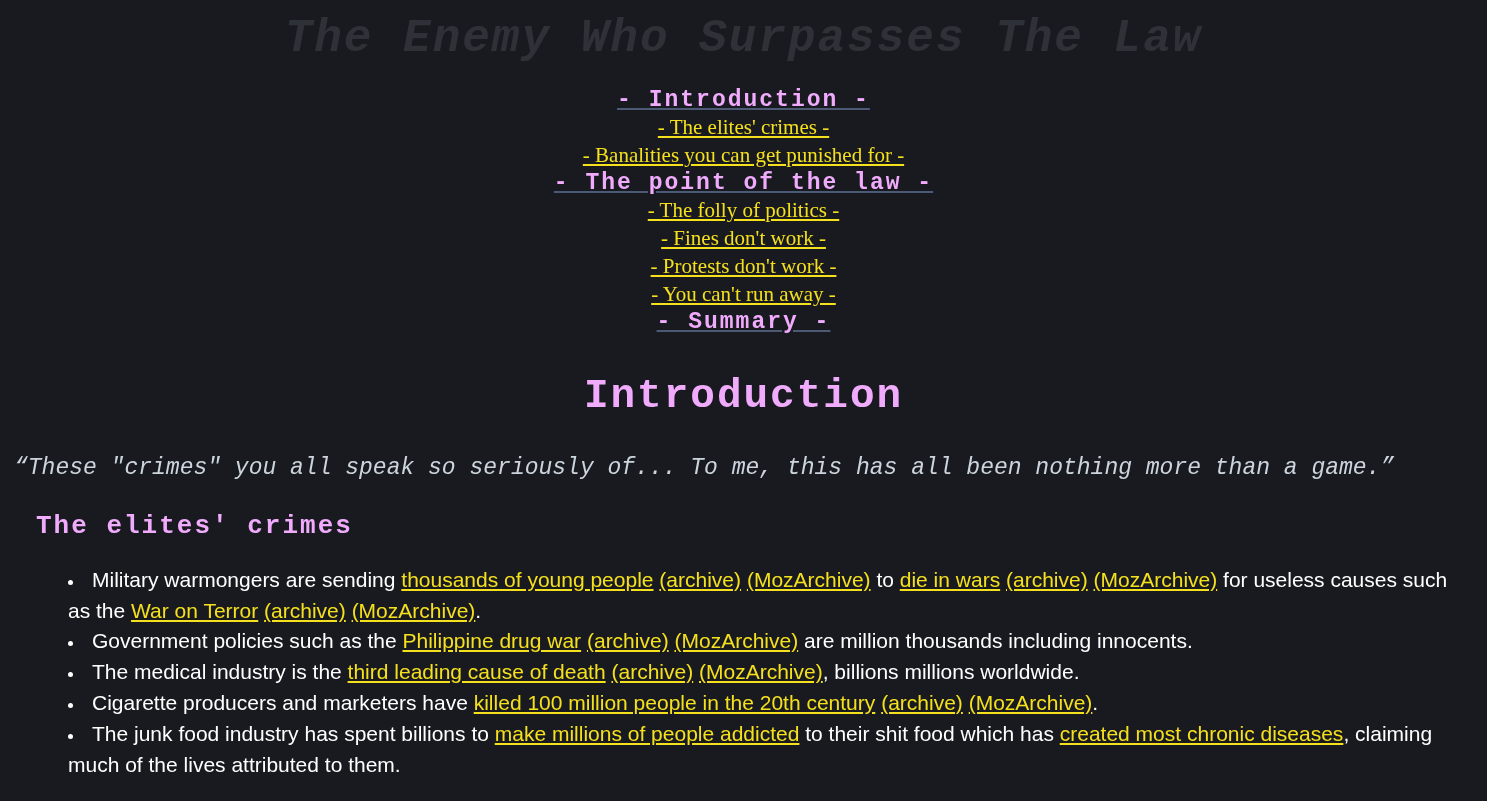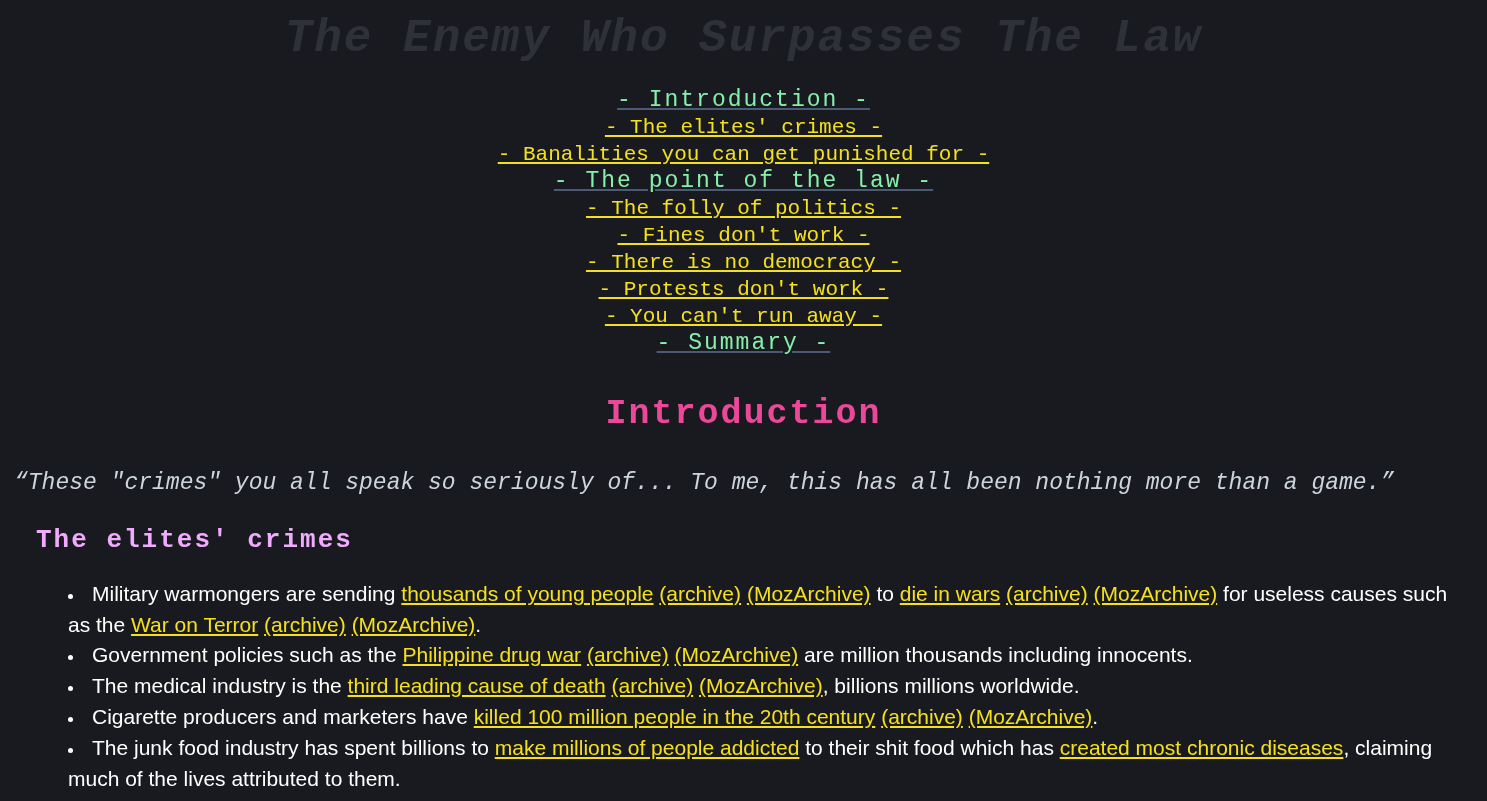--- a/index.html
+++ b/index.html
@@ -50,44 +50,44 @@
     margin: 0;
     padding: 0;
     line-height: 27px;
   }
   .toc a {
     text-decoration: underline;
     cursor: pointer;
   }
   .toc-major a {
     font-family: "Liberation Mono", "DejaVu Sans Mono", monospace;
-    font-weight: normal;
+    font-weight: bold;
     font-size: 23px;
     letter-spacing: 2px;
-    color: #86efac;
+    color: #f0abfc;
     text-decoration-color: #4c5a75;
   }
   .toc-major {
     line-height: 31px;
   }
   .toc-minor a {
-    font-family: Liberation Mono, monospace;
+    font-family: Liberation Serif, serif;
     font-size: 21px;
     color: #f5e01e;
     text-decoration-color: #f5e01e;
   }
 
   
   .h-intro {
     text-align: center;
     font-family: "Liberation Mono", "DejaVu Sans Mono", monospace;
     font-weight: bold;
-    font-size: 35px;
+    font-size: 41px;
     letter-spacing: 2px;
-    color: #ec4899;
+    color: #f0abfc;
     margin: 0;
     padding-top: 38px;
     line-height: 1.12;
   }
 
   .quote {
     font-family: "Liberation Mono", "DejaVu Sans Mono", monospace;
     font-style: italic;
     font-size: 23px;
     color: #ccd4dd;
@@ -139,21 +139,20 @@
 
   <h1 class="page-title">The Enemy Who Surpasses The Law</h1>
 
   <ul class="toc">
       <li class="toc-major"><a>- Introduction -</a></li>
       <li class="toc-minor"><a>- The elites' crimes -</a></li>
       <li class="toc-minor"><a>- Banalities you can get punished for -</a></li>
       <li class="toc-major"><a>- The point of the law -</a></li>
       <li class="toc-minor"><a>- The folly of politics -</a></li>
       <li class="toc-minor"><a>- Fines don't work -</a></li>
-      <li class="toc-minor"><a>- There is no democracy -</a></li>
       <li class="toc-minor"><a>- Protests don't work -</a></li>
       <li class="toc-minor"><a>- You can't run away -</a></li>
       <li class="toc-major"><a>- Summary -</a></li>
     </ul>
 
   <h2 class="h-intro">Introduction</h2>
 
   <p class="quote">“These "crimes" you all speak so seriously of... To me, this has all been nothing more than a game.”</p>
 
   <h3 class="h-sub">The elites' crimes</h3>

